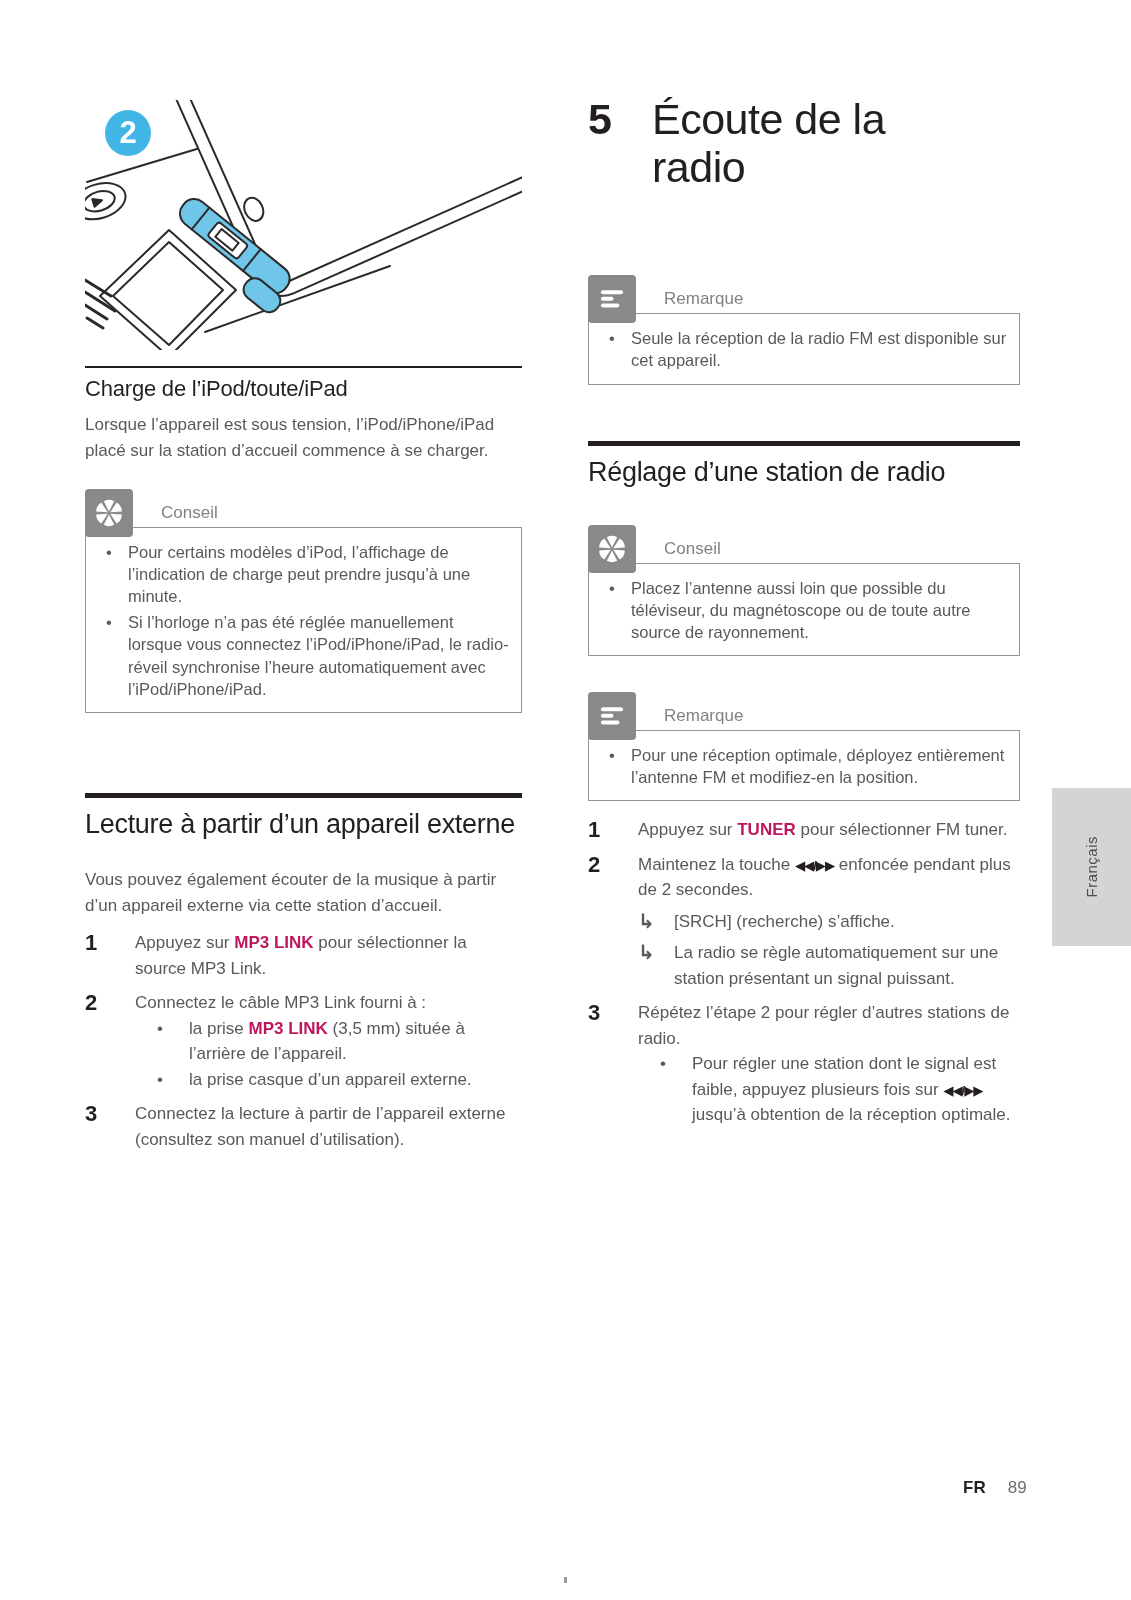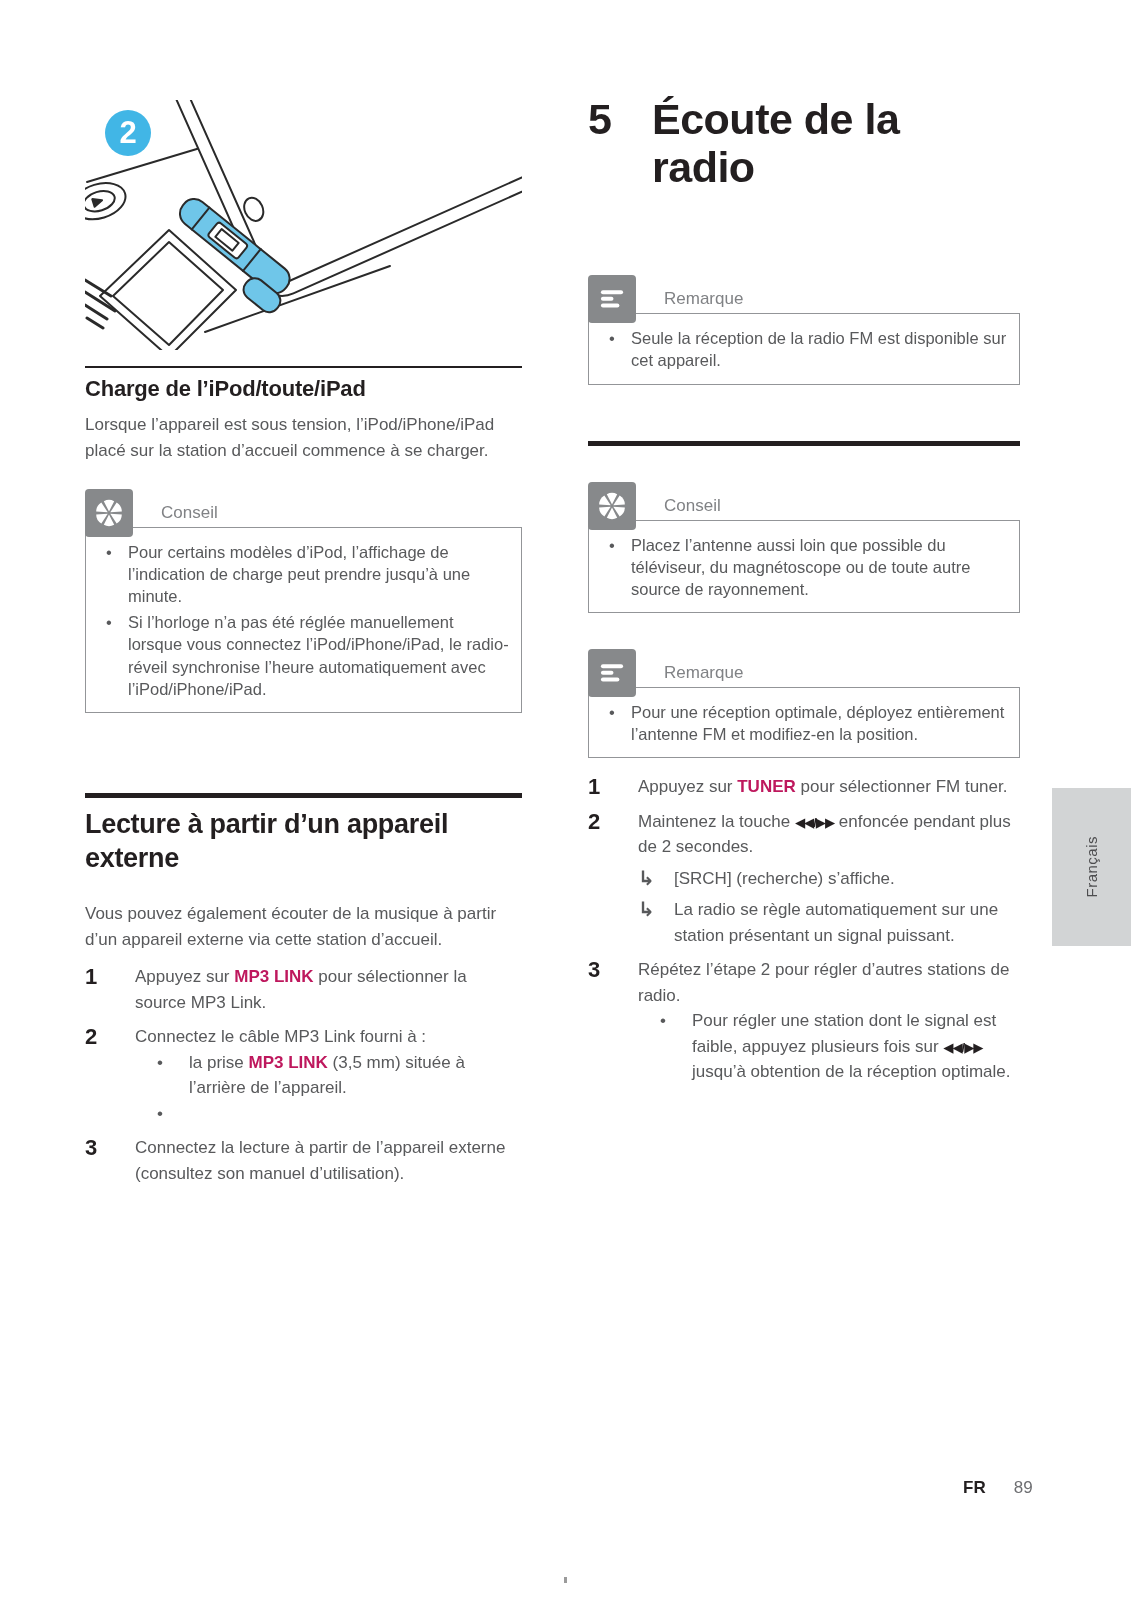--- a/index.html
+++ b/index.html
@@ -18,21 +18,21 @@
   .badge{
     position:absolute;left:20px;top:10px;width:46px;height:46px;border-radius:50%;
     background:#41b6e6;display:flex;align-items:center;justify-content:center;
     color:#fff;font-size:31px;font-weight:bold;
   }
 
   .rule-thin{border-top:2px solid #231f20;margin-top:16px;}
   .rule-thick{height:5px;background:#231f20;margin-top:80px;}
   .col-right .rule-thick{margin-top:56px;}
 
-  h1,h2,h3{font-weight:bold;color:#231f20;}
+  h1,h2,h3{font-weight:normal;color:#231f20;}
   h3{font-size:22px;margin:8px 0 0;letter-spacing:-0.2px;}
   h2{font-size:27px;line-height:1.27;margin:9px 0 0;letter-spacing:-0.3px;}
   h2.narrow{max-width:360px;}
   .body{font-size:17px;line-height:1.5;color:#58595b;margin:10px 0 0;}
   .body.intro{margin-top:26px;}
 
   
   .chapter{display:grid;grid-template-columns:64px 1fr;}
   .chnum{font-size:43px;font-weight:bold;color:#231f20;line-height:1.12;}
   .chapter h1{font-size:43px;line-height:1.12;margin:0;max-width:300px;letter-spacing:-0.5px;}
@@ -68,21 +68,21 @@
   .side-tab{
     position:absolute;right:0;top:788px;width:79px;height:158px;background:#d2d4d5;
     display:flex;align-items:center;justify-content:center;
   }
   .side-tab span{
     writing-mode:vertical-rl;transform:rotate(180deg);
     font-size:15px;color:#4d4d4f;letter-spacing:0.5px;
   }
 
   
-  .footer{position:absolute;left:963px;top:1478px;display:flex;gap:28px;align-items:baseline;}
+  .footer{position:absolute;left:963px;top:1478px;display:flex;gap:22px;align-items:baseline;}
   .footer .fr{font-weight:bold;color:#231f20;font-size:17px;}
   .footer .pg{color:#6d6e71;font-size:17px;}
 
   .crop-mark{position:absolute;left:564px;top:1577px;width:3px;height:6px;background:#9b9b9b;}
 </style>
 </head>
 <body>
 
 <div class="page">
 
@@ -185,20 +185,21 @@
         <div class="stext">
           <span>Connectez le câble MP3 Link fourni à :</span>
           <div class="sub">
             <span class="bullet">•</span>
             <div>
               <span>la prise </span><strong>MP3 LINK</strong><span> (3,5 mm) située à l’arrière de l’appareil.</span>
             </div>
           </div>
           <div class="sub">
             <span class="bullet">•</span>
+            <div>la prise casque d’un appareil externe.</div>
           </div>
         </div>
       </li>
       <li class="step">
         <span class="num">3</span>
         <div class="stext">Connectez la lecture à partir de l’appareil externe (consultez son manuel d’utilisation).</div>
       </li>
     </ol>
   </div>
 
@@ -226,20 +227,21 @@
         <ul>
           <li>
             <span class="bullet">•</span>
             <span>Seule la réception de la radio FM est disponible sur cet appareil.</span>
           </li>
         </ul>
       </div>
     </div>
 
     <div class="rule-thick"></div>
+    <h2 class="narrow">Réglage d’une station de radio</h2>
 
     <div class="notebox">
       <div class="note-head">
         <span class="note-icon">
           <svg width="34" height="34" viewBox="0 0 46 46">
             <g fill="#ffffff">
               <path transform="rotate(0 23 23)" d="M23,21 L16,7  Q23,3 30,7  Z"></path>
               <path transform="rotate(60 23 23)" d="M23,21 L16,7  Q23,3 30,7  Z"></path>
               <path transform="rotate(120 23 23)" d="M23,21 L16,7  Q23,3 30,7  Z"></path>
               <path transform="rotate(180 23 23)" d="M23,21 L16,7  Q23,3 30,7  Z"></path>

